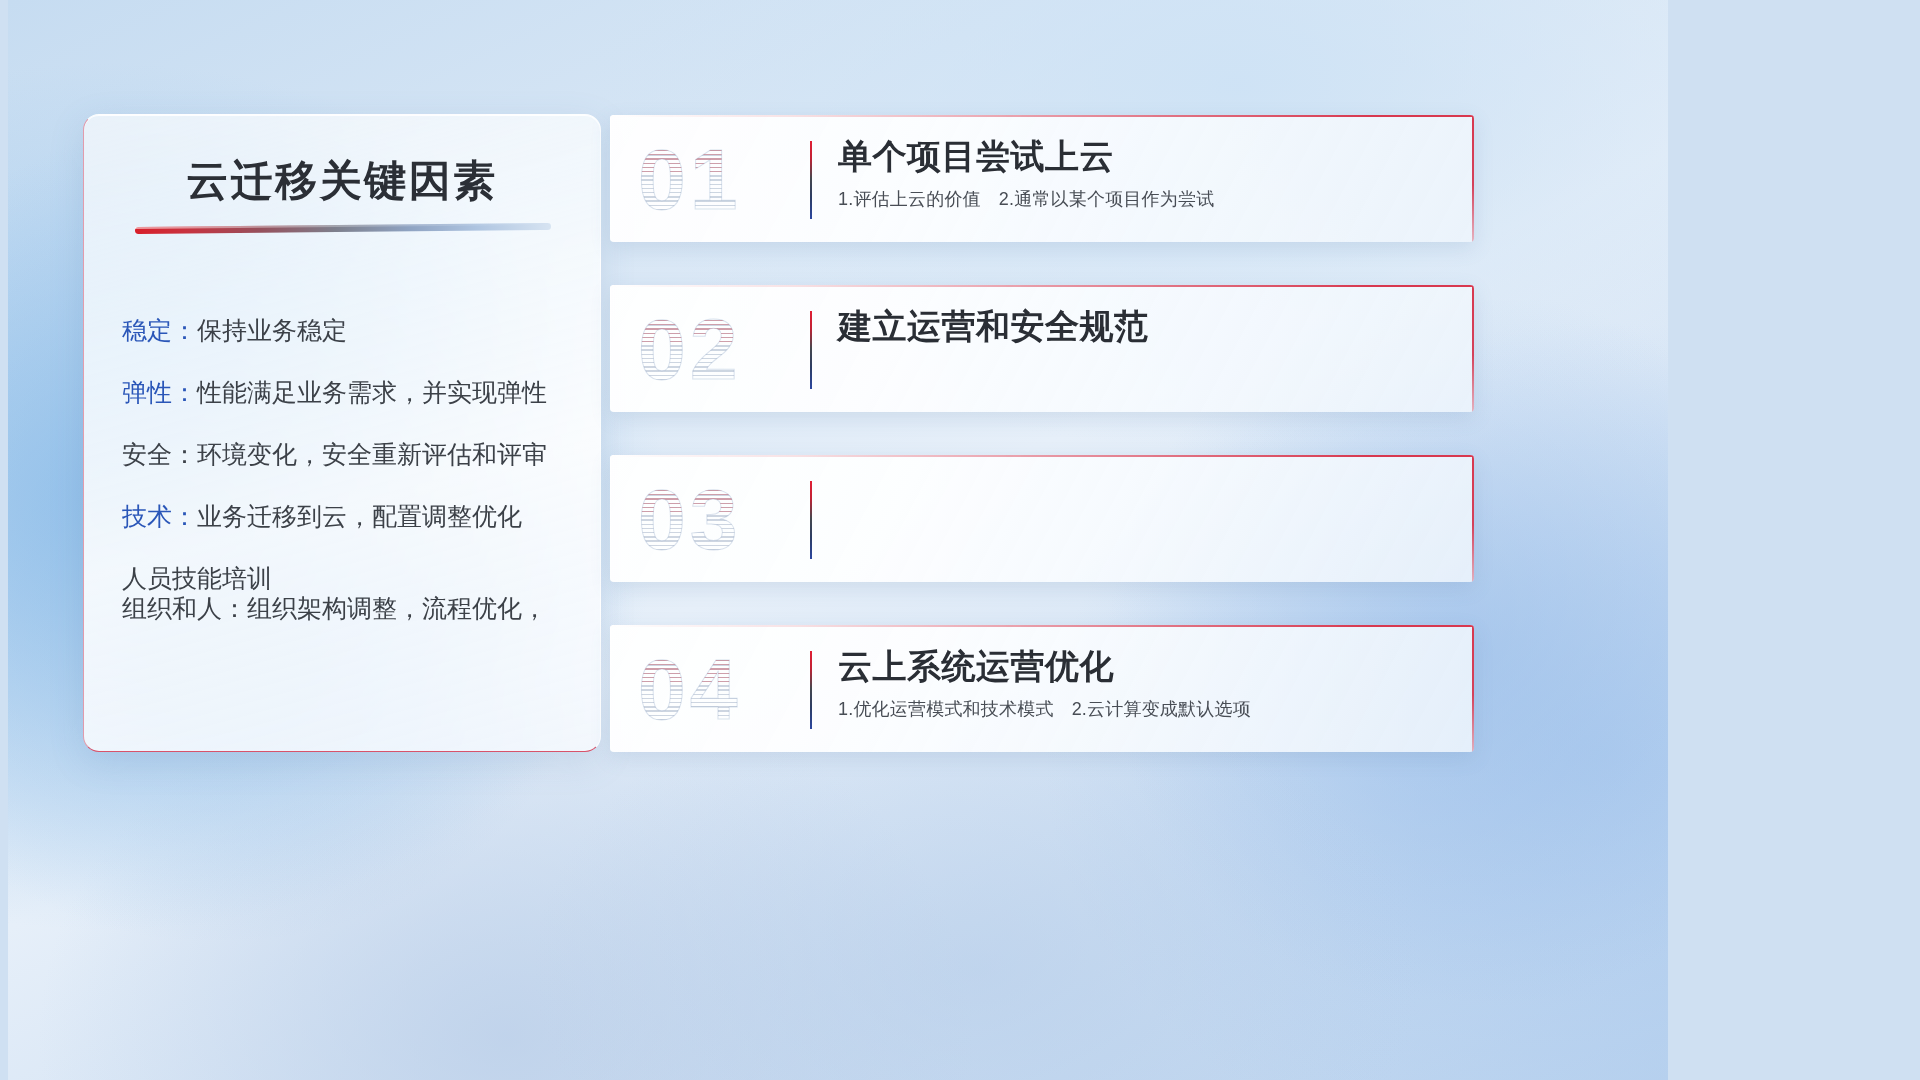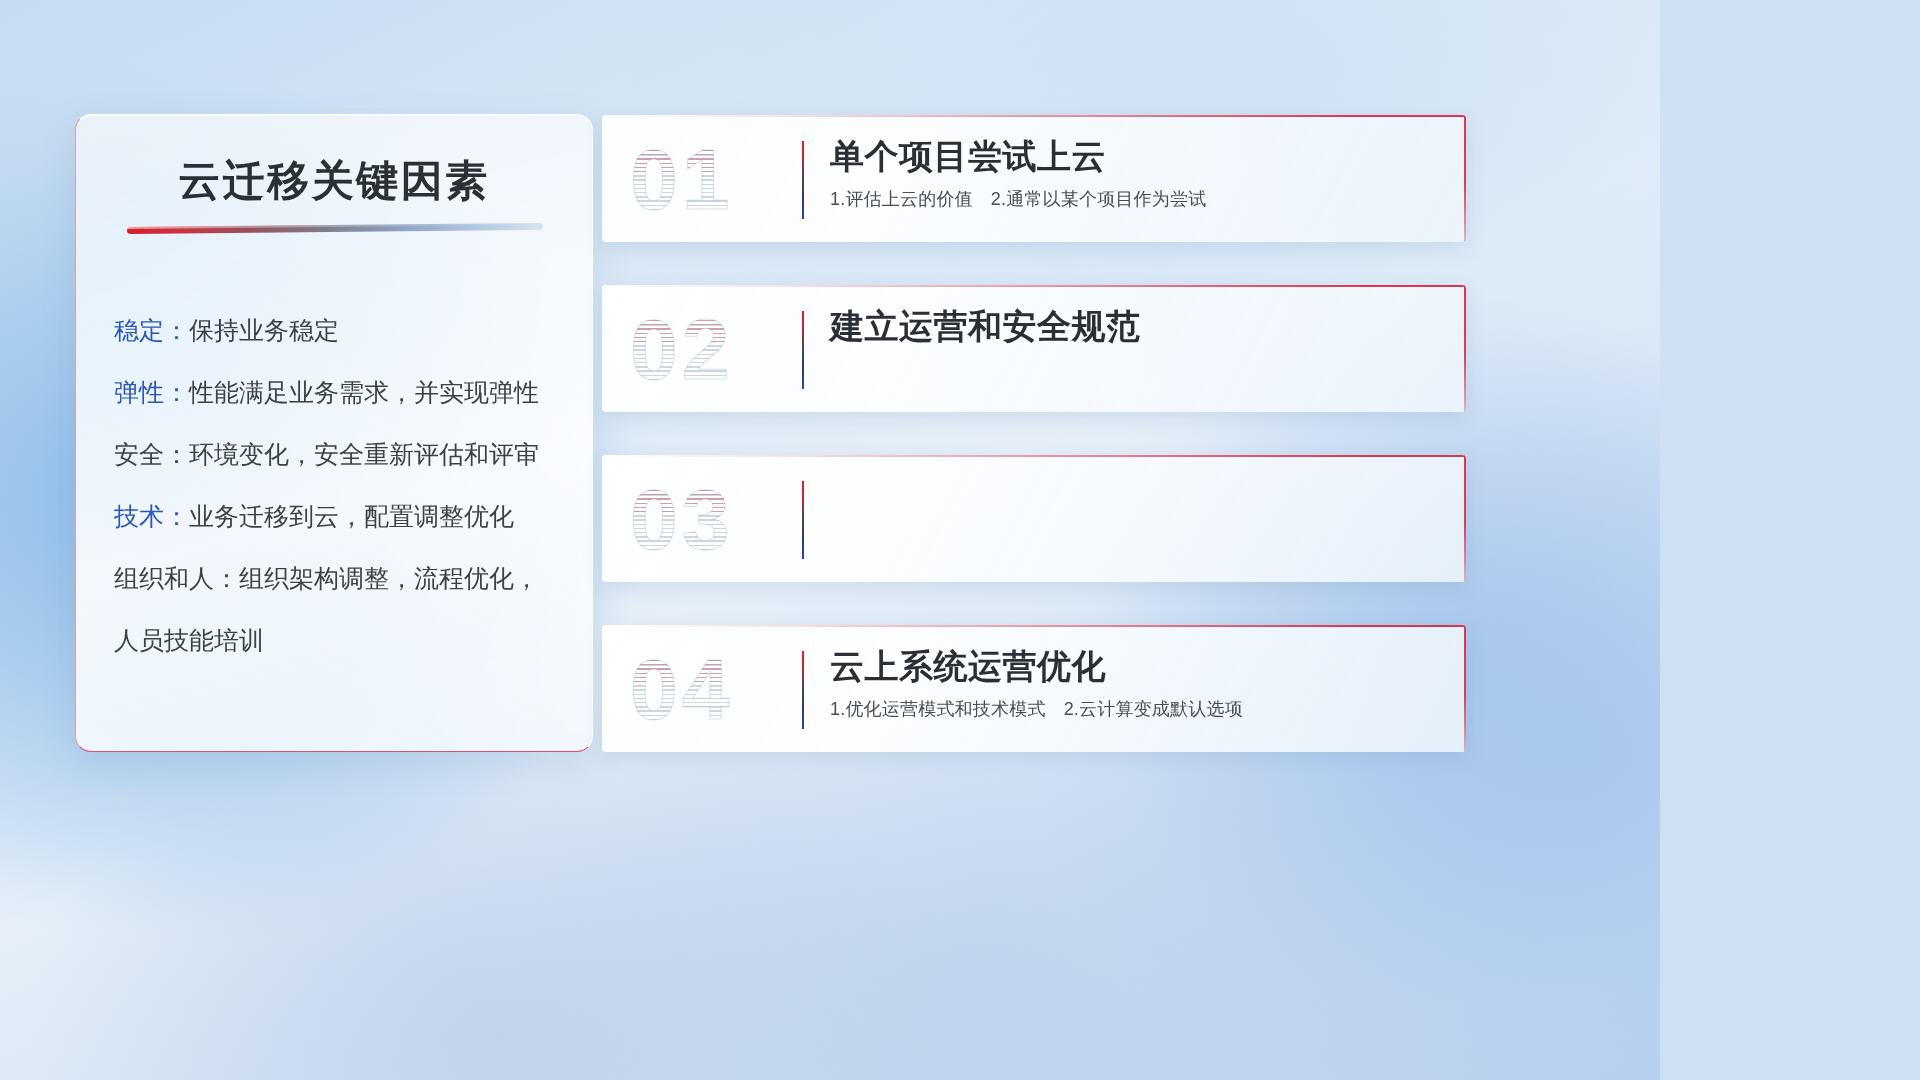--- a/index.html
+++ b/index.html
@@ -19,20 +19,21 @@
     position: relative;
     width: 1660px;
     height: 1080px;
     overflow: hidden;
     background:
       radial-gradient(ellipse 900px 700px at 6% 46%, rgba(150,196,236,0.85) 0%, rgba(150,196,236,0) 62%),
       radial-gradient(ellipse 780px 620px at 30% 96%, rgba(186,206,232,0.75) 0%, rgba(186,206,232,0) 60%),
       radial-gradient(ellipse 1000px 560px at 74% 8%, rgba(205,226,245,0.9) 0%, rgba(205,226,245,0) 65%),
       radial-gradient(ellipse 900px 700px at 96% 70%, rgba(168,200,238,0.75) 0%, rgba(168,200,238,0) 62%),
       linear-gradient(155deg, #c6dcf1 0%, #d7e6f5 26%, #e6eff9 50%, #cfe0f3 74%, #b9d2ee 100%);
+    margin-left: 8px;
   }
   .bg-glow-a {
     position: absolute;
     left: -240px; top: 120px;
     width: 900px; height: 820px;
     background: radial-gradient(circle at 50% 50%, rgba(126,178,228,0.55) 0%, rgba(126,178,228,0) 68%);
     pointer-events: none;
   }
   .bg-glow-b {
     position: absolute;
@@ -301,26 +302,26 @@
       </div>
 
       <div class="factor-row">
         <span class="factor-key plain">安全：</span><span class="factor-val">环境变化，安全重新评估和评审</span>
       </div>
 
       <div class="factor-row">
         <span class="factor-key">技术：</span><span class="factor-val">业务迁移到云，配置调整优化</span>
       </div>
 
-      <div class="factor-row">
-        <span class="factor-key plain">组织和人：</span><span class="factor-val">组织架构调整，流程优化，</span>
-      </div>
-
       <div class="factor-row cont">
         <span class="factor-val">人员技能培训</span>
+      </div>
+
+      <div class="factor-row">
+        <span class="factor-key plain">组织和人：</span><span class="factor-val">组织架构调整，流程优化，</span>
       </div>
 
     </div>
   </div>
 
   <div class="steps">
 
     <div class="step-card">
       <div class="edge-top"></div>
       <div class="edge-right"></div>

